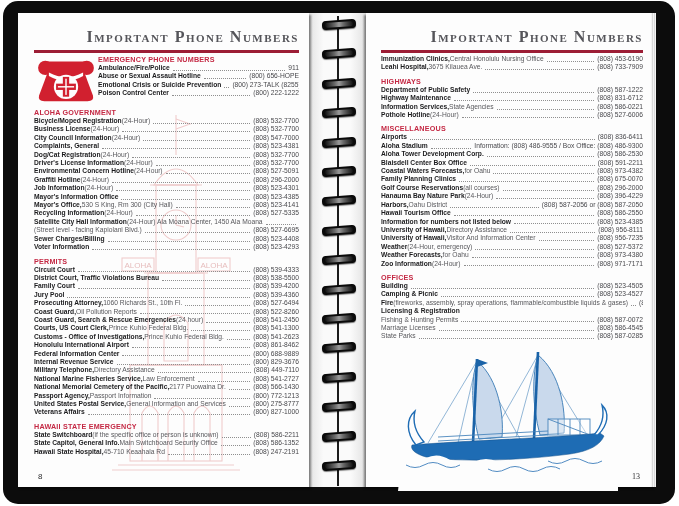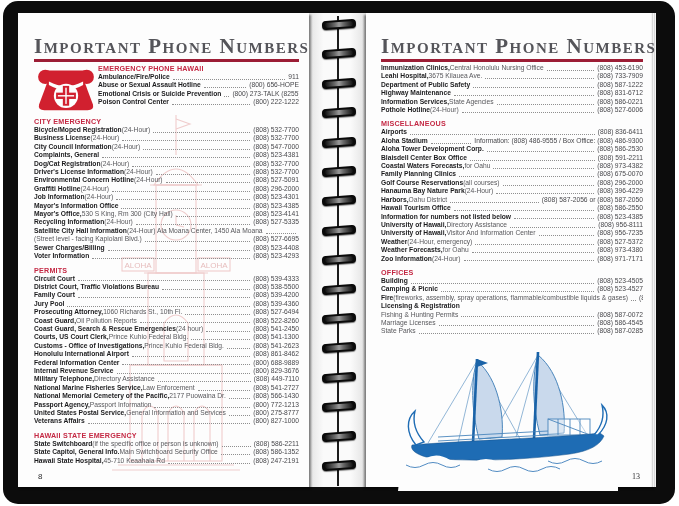--- a/index.html
+++ b/index.html
@@ -9,22 +9,22 @@
   .book{position:absolute;left:3px;top:1px;width:672px;height:503px;background:#0c0c0c;border-radius:15px;}
   .gap{position:absolute;left:306px;top:13px;width:62px;height:474px;
        background:linear-gradient(90deg,#dedede,#fafafa 28%,#fafafa 72%,#dedede);}
   .page{position:absolute;top:13px;height:474px;background:#fdfdfd;}
   .page-left{left:18px;width:291px;padding:0;box-shadow:2px 2px 2px rgba(0,0,0,.45);}
   .page-right{left:366px;width:290px;box-shadow:-2px 2px 2px rgba(0,0,0,.45);}
   .page-right .edge{position:absolute;right:0;top:0;bottom:0;width:5px;
        background:repeating-linear-gradient(90deg,#f4f4f4 0 1px,#d9d9d9 1px 2px);}
   .content{position:relative;z-index:2;padding:0 10px 0 16px;}
   .page-right .content{padding:0 13px 0 15px;}
-  .header{margin-top:21px;text-align:left;font-family:"Liberation Serif",serif;
-          font-variant:small-caps;font-weight:700;font-size:21px;letter-spacing:1.5px;
+  .header{margin-top:12px;text-align:right;font-family:"Liberation Serif",serif;
+          font-variant:small-caps;font-weight:700;font-size:16px;letter-spacing:1.5px;
           color:#55555a;line-height:24px;white-space:nowrap;}
   .rule{height:3px;background:#9c1d35;margin-top:1px;}
   .sec-title{color:#c42944;font-weight:700;font-size:7.2px;line-height:9px;margin-top:5px;letter-spacing:.2px;}
   .section:first-child{margin-top:2px;}
   .em-title{margin-top:0;}
   .entry{display:flex;align-items:flex-end;font-size:6.7px;line-height:8.4px;
          white-space:nowrap;overflow:hidden;}
   .en{font-weight:700;color:#1b1b1d;}
   .er{color:#57575b;}
   .ep{color:#47474b;}
@@ -95,21 +95,21 @@
             <path d="M13,16 Q32,26 51,16 L51,20 Q32,31 13,20 Z" fill="#fdfdfd"></path>
             <circle cx="32" cy="32" r="13.5" fill="#fdfdfd"></circle>
             <rect x="28.5" y="21" width="7" height="22" fill="#d1202f"></rect>
             <rect x="21" y="28.5" width="22" height="7" fill="#d1202f"></rect>
             <rect x="31.2" y="23" width="1.6" height="18" fill="#fdfdfd"></rect>
             <rect x="23" y="31.2" width="18" height="1.6" fill="#fdfdfd"></rect>
           </svg>
         </div>
         <div class="em-body" id="emergency-body">
             <div>
-              <div class="sec-title em-title">EMERGENCY PHONE HAWAII</div>
+              <div class="sec-title em-title">EMERGENCY PHONE NUMBERS</div>
               <div class="entry">
                 <span class="en">Ambulance/Fire/Police</span>
                 <span class="leader"></span>
                 <span class="ep">911</span>
               </div>
               <div class="entry">
                 <span class="en">Abuse or Sexual Assault Hotline</span>
                 <span class="leader"></span>
                 <span class="ep">(800) 656-HOPE</span>
               </div>
@@ -122,21 +122,21 @@
                 <span class="en">Poison Control Center</span>
                 <span class="leader"></span>
                 <span class="ep">(800) 222-1222</span>
               </div>
             </div>
           </div>
       </div>
 
       <div id="left-sections">
           <div class="section">
-            <div class="sec-title">CITY EMERGENCY</div>
+            <div class="sec-title">ALOHA GOVERNMENT</div>
             <div class="entry">
               <span class="en">Bicycle/Moped Registration</span>
               <span class="er"> (24-Hour)</span>
               <span class="leader"></span>
               <span class="ep">(808) 532-7700</span>
             </div>
             <div class="entry">
               <span class="en">Business License</span>
               <span class="er"> (24-Hour)</span>
               <span class="leader"></span>
@@ -452,20 +452,21 @@
               <span class="ep">(808) 453-6190</span>
             </div>
             <div class="entry">
               <span class="en">Leahi Hospital,</span>
               <span class="er"> 3675 Kilauea Ave.</span>
               <span class="leader"></span>
               <span class="ep">(808) 733-7909</span>
             </div>
           </div>
           <div class="section">
+            <div class="sec-title">HIGHWAYS</div>
             <div class="entry">
               <span class="en">Department of Public Safety</span>
               <span class="leader"></span>
               <span class="ep">(808) 587-1222</span>
             </div>
             <div class="entry">
               <span class="en">Highway Maintenance</span>
               <span class="leader"></span>
               <span class="ep">(808) 831-6712</span>
             </div>

